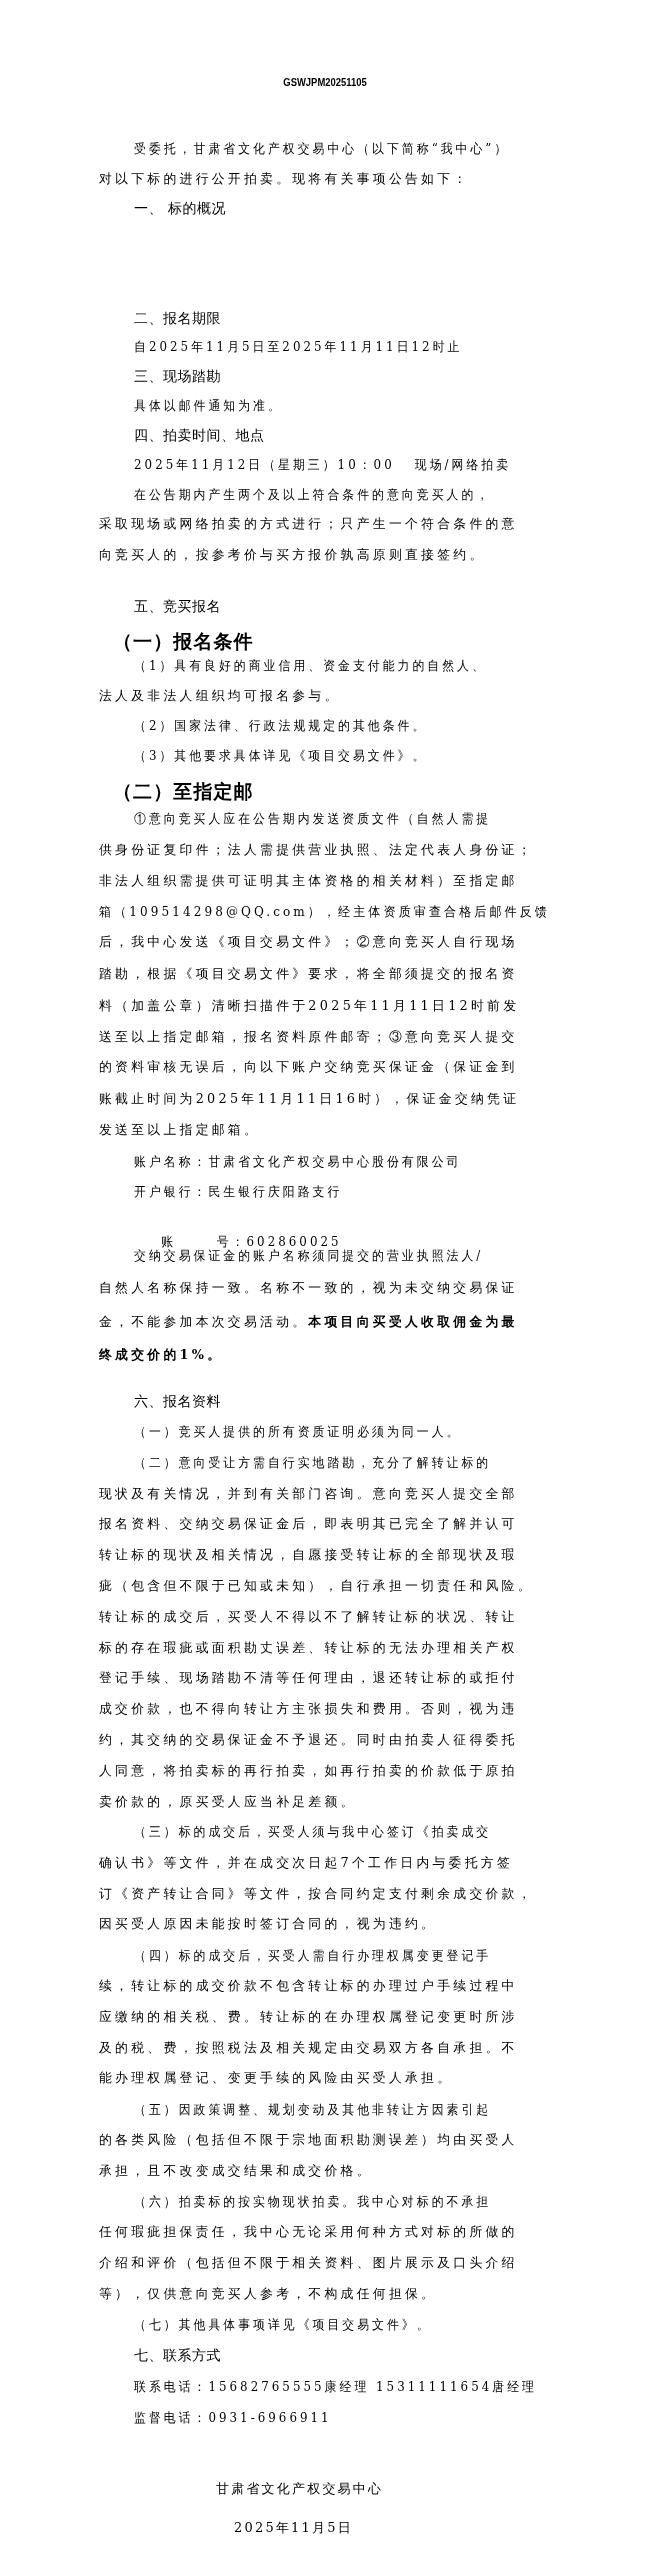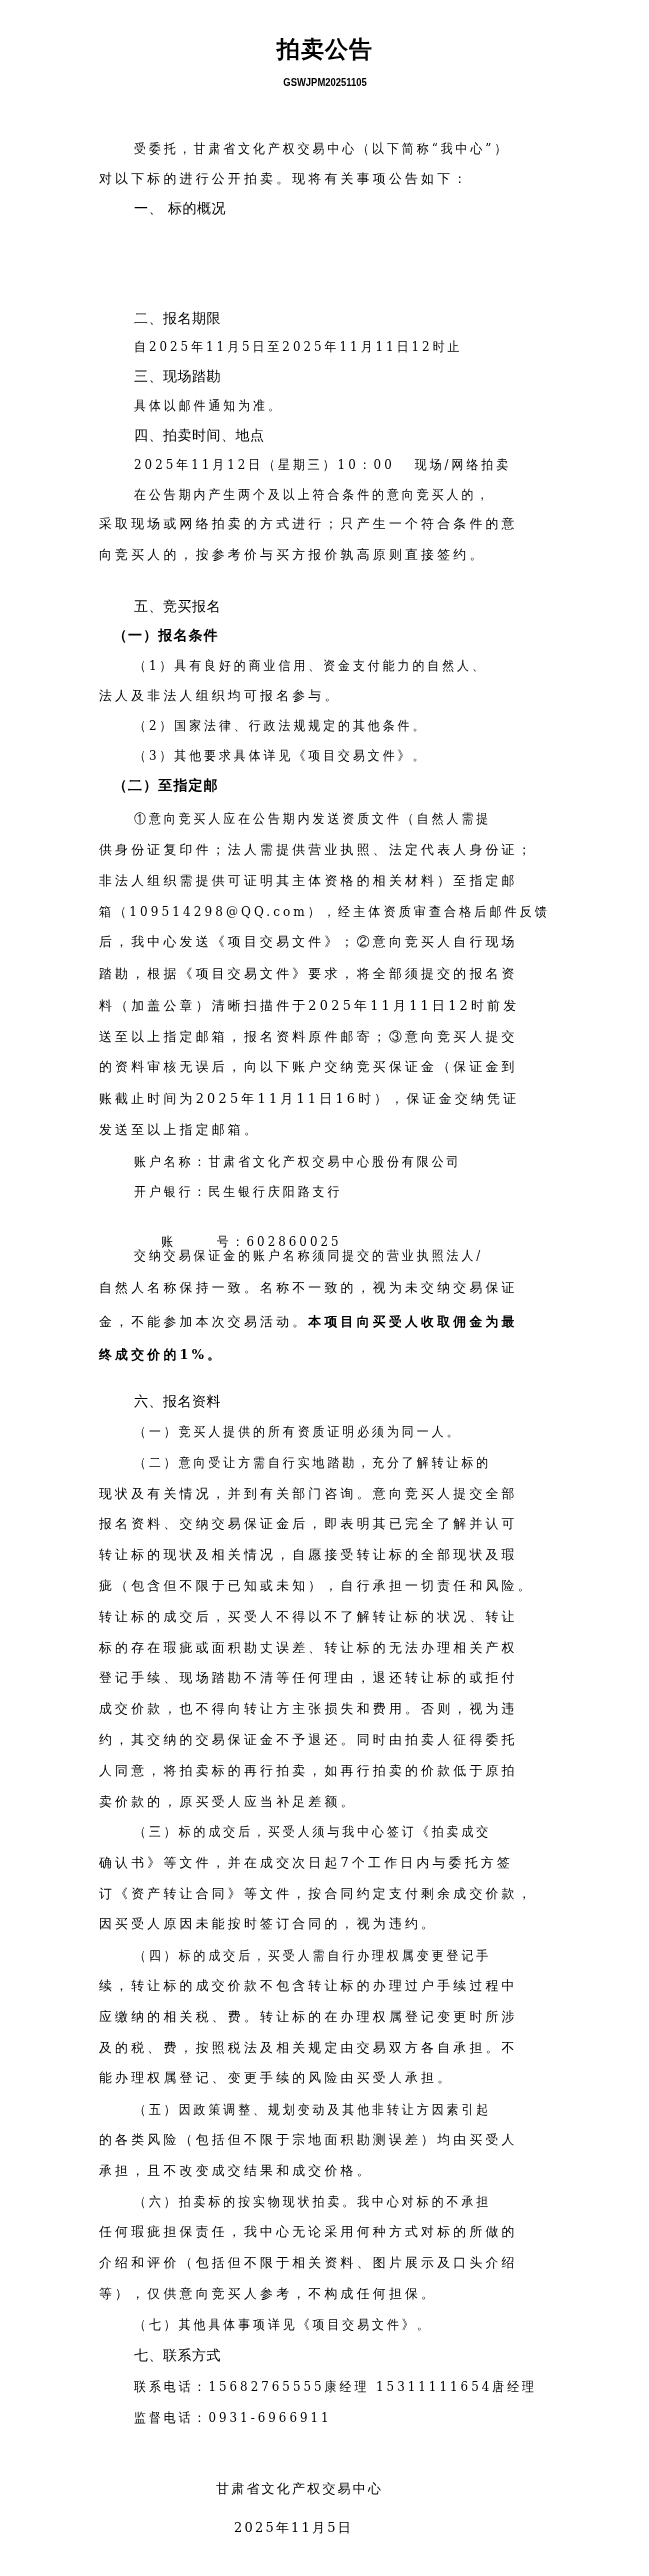--- a/index.html
+++ b/index.html
@@ -3,34 +3,33 @@
 <meta charset="utf-8">
 <style>
   html, body { margin: 0; padding: 0; background: #ffffff; }
   body { width: 650px; min-height: 2576px; position: relative; color: #000; font-family: "DejaVu Serif", "Liberation Serif", serif; }
   .page { position: relative; width: 650px; height: 2576px; }
   .title { position: absolute; top: 34px; left: 0; width: 650px; text-align: center; font-family: "DejaVu Sans", "Liberation Sans", sans-serif; font-weight: bold; font-size: 23px; letter-spacing: 1.1px; }
   .code { position: absolute; top: 76px; left: 0; width: 650px; text-align: center; font-family: "Liberation Sans", sans-serif; font-weight: bold; font-size: 11.5px; transform: scaleX(0.82); }
   .line { position: absolute; left: 99px; width: 459px; font-size: 13px; line-height: 17.5px; white-space: nowrap; letter-spacing: 3.3px; transform-origin: left center; }
   .ind { left: 134px; }
   .h { position: absolute; left: 134px; font-family: "DejaVu Sans", "Liberation Sans", sans-serif; font-weight: normal; font-size: 14px; line-height: 17.5px; white-space: nowrap; letter-spacing: 0.5px; }
-  .hsub { position: absolute; left: 113px; font-size: 14px; line-height: 17.5px; font-weight: bold; white-space: nowrap; letter-spacing: 1.1px; }
+  .hsub { position: absolute; left: 113px; font-size: 19px; line-height: 17.5px; font-weight: bold; white-space: nowrap; letter-spacing: 1.1px; margin-top: 6px; }
   .b { font-weight: bold; }
   table.assets { position: absolute; top: 219px; left: 61px; width: 527px; border-collapse: collapse; font-size: 13px; }
   table.assets th, table.assets td { border: 0.8px solid #000; text-align: center; font-weight: normal; padding: 0 2.2px; }
   table.assets th { height: 33px; letter-spacing: 1.1px; }
   table.assets td { height: 44px; line-height: 18.6px; letter-spacing: 2.2px; }
   .sign { position: absolute; font-size: 13px; line-height: 17.5px; white-space: nowrap; letter-spacing: 2.2px; }
 </style>
 </head>
 <body>
 
 <div class="page">
 
-  <div class="title">拍卖公告</div>
   <div class="code">GSWJPM20251105</div>
 
   <div class="line ind" style="top: 140px; transform: scaleX(0.913);">受委托，甘肃省文化产权交易中心（以下简称“我中心”）</div>
   <div class="line" style="top: 170px; transform: scaleX(0.988);">对以下标的进行公开拍卖。现将有关事项公告如下：</div>
 
   <div class="h" style="top:200px">一、  标的概况</div>
 
   <div class="h" style="top:310px">二、报名期限</div>
   <div class="line ind" style="top: 338px; transform: scaleX(0.913);">自2025年11月5日至2025年11月11日12时止</div>
 

